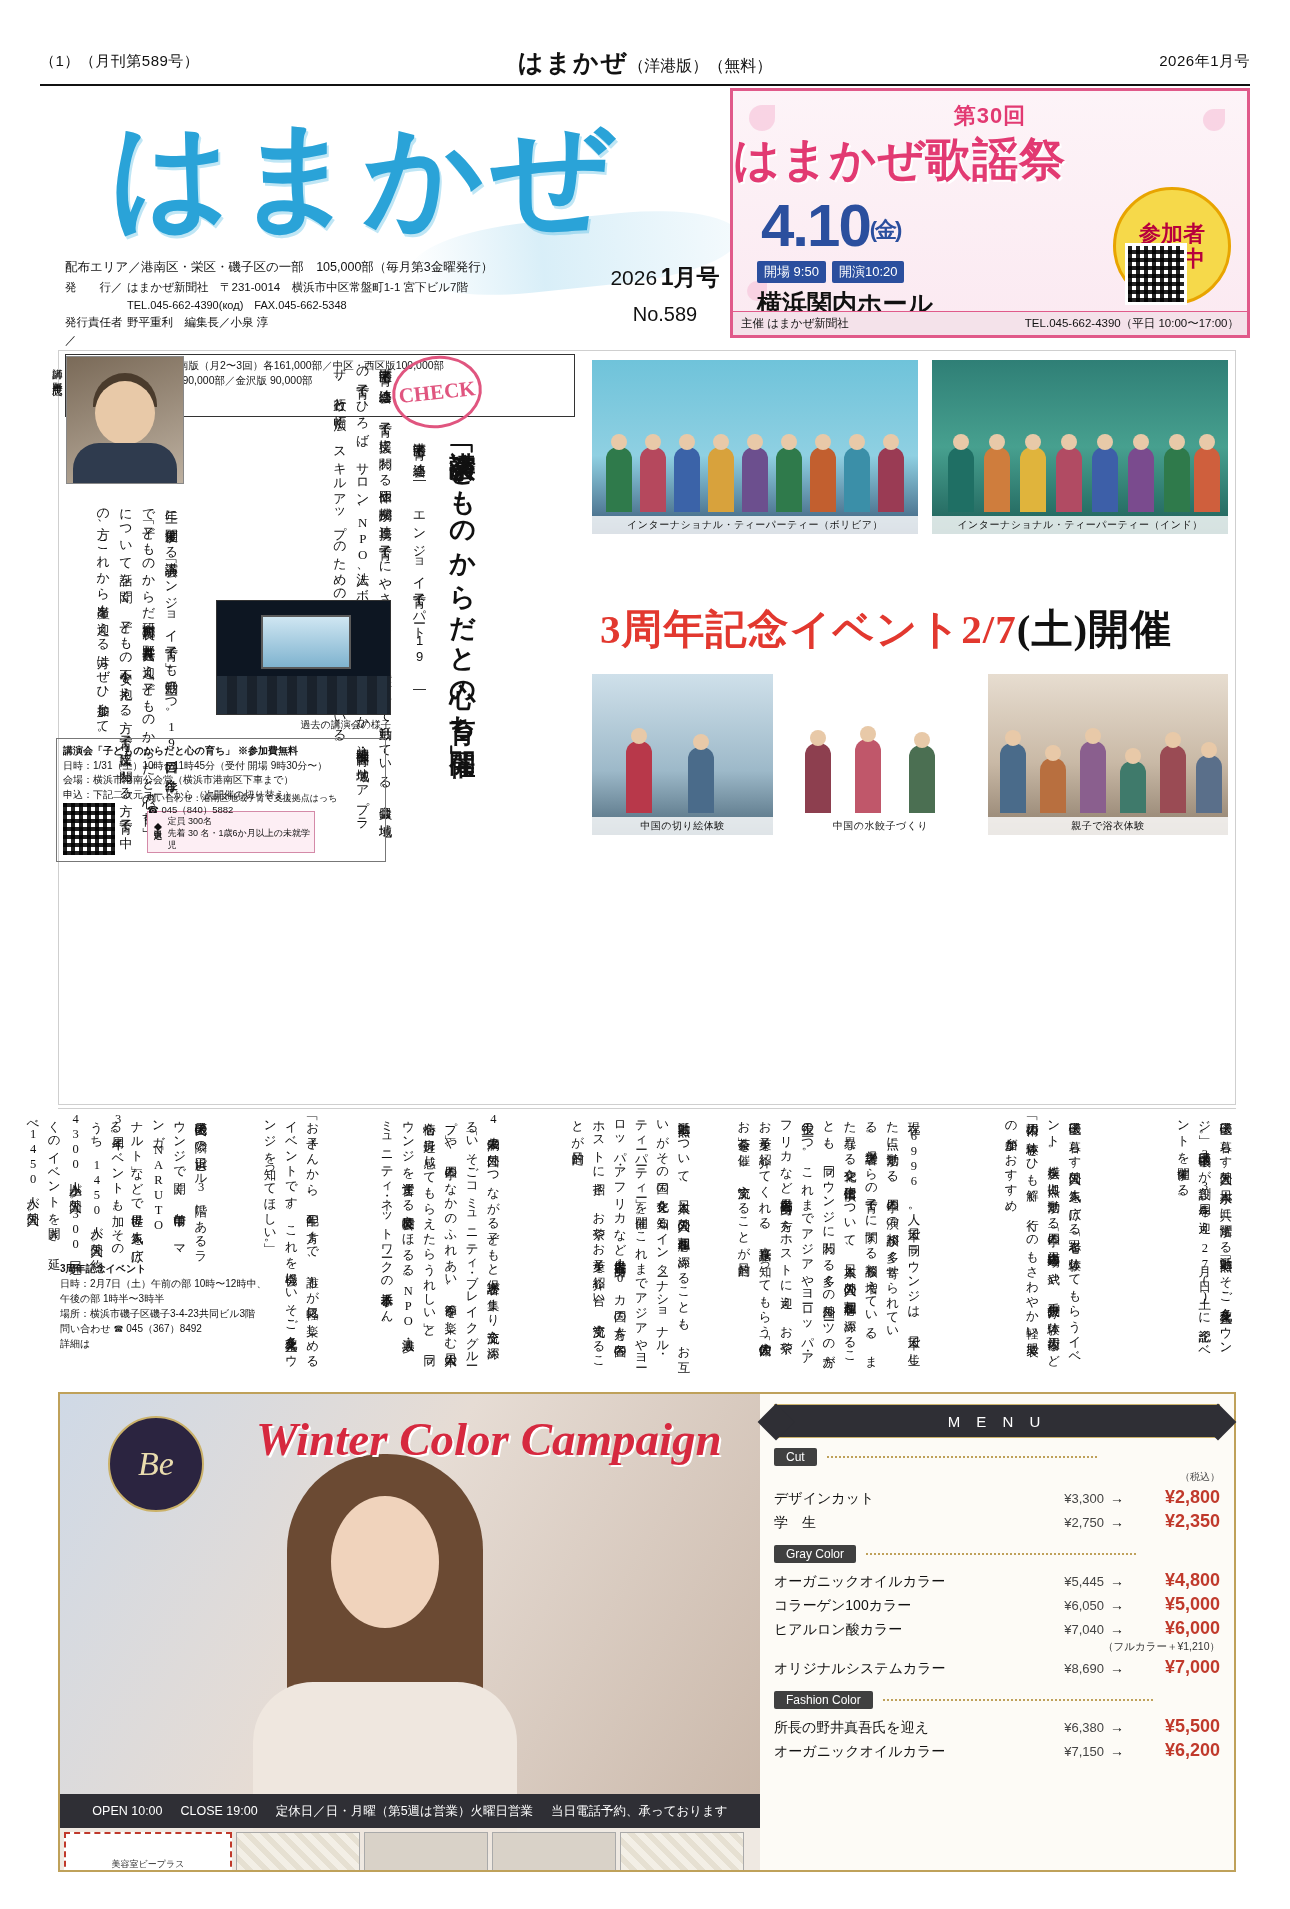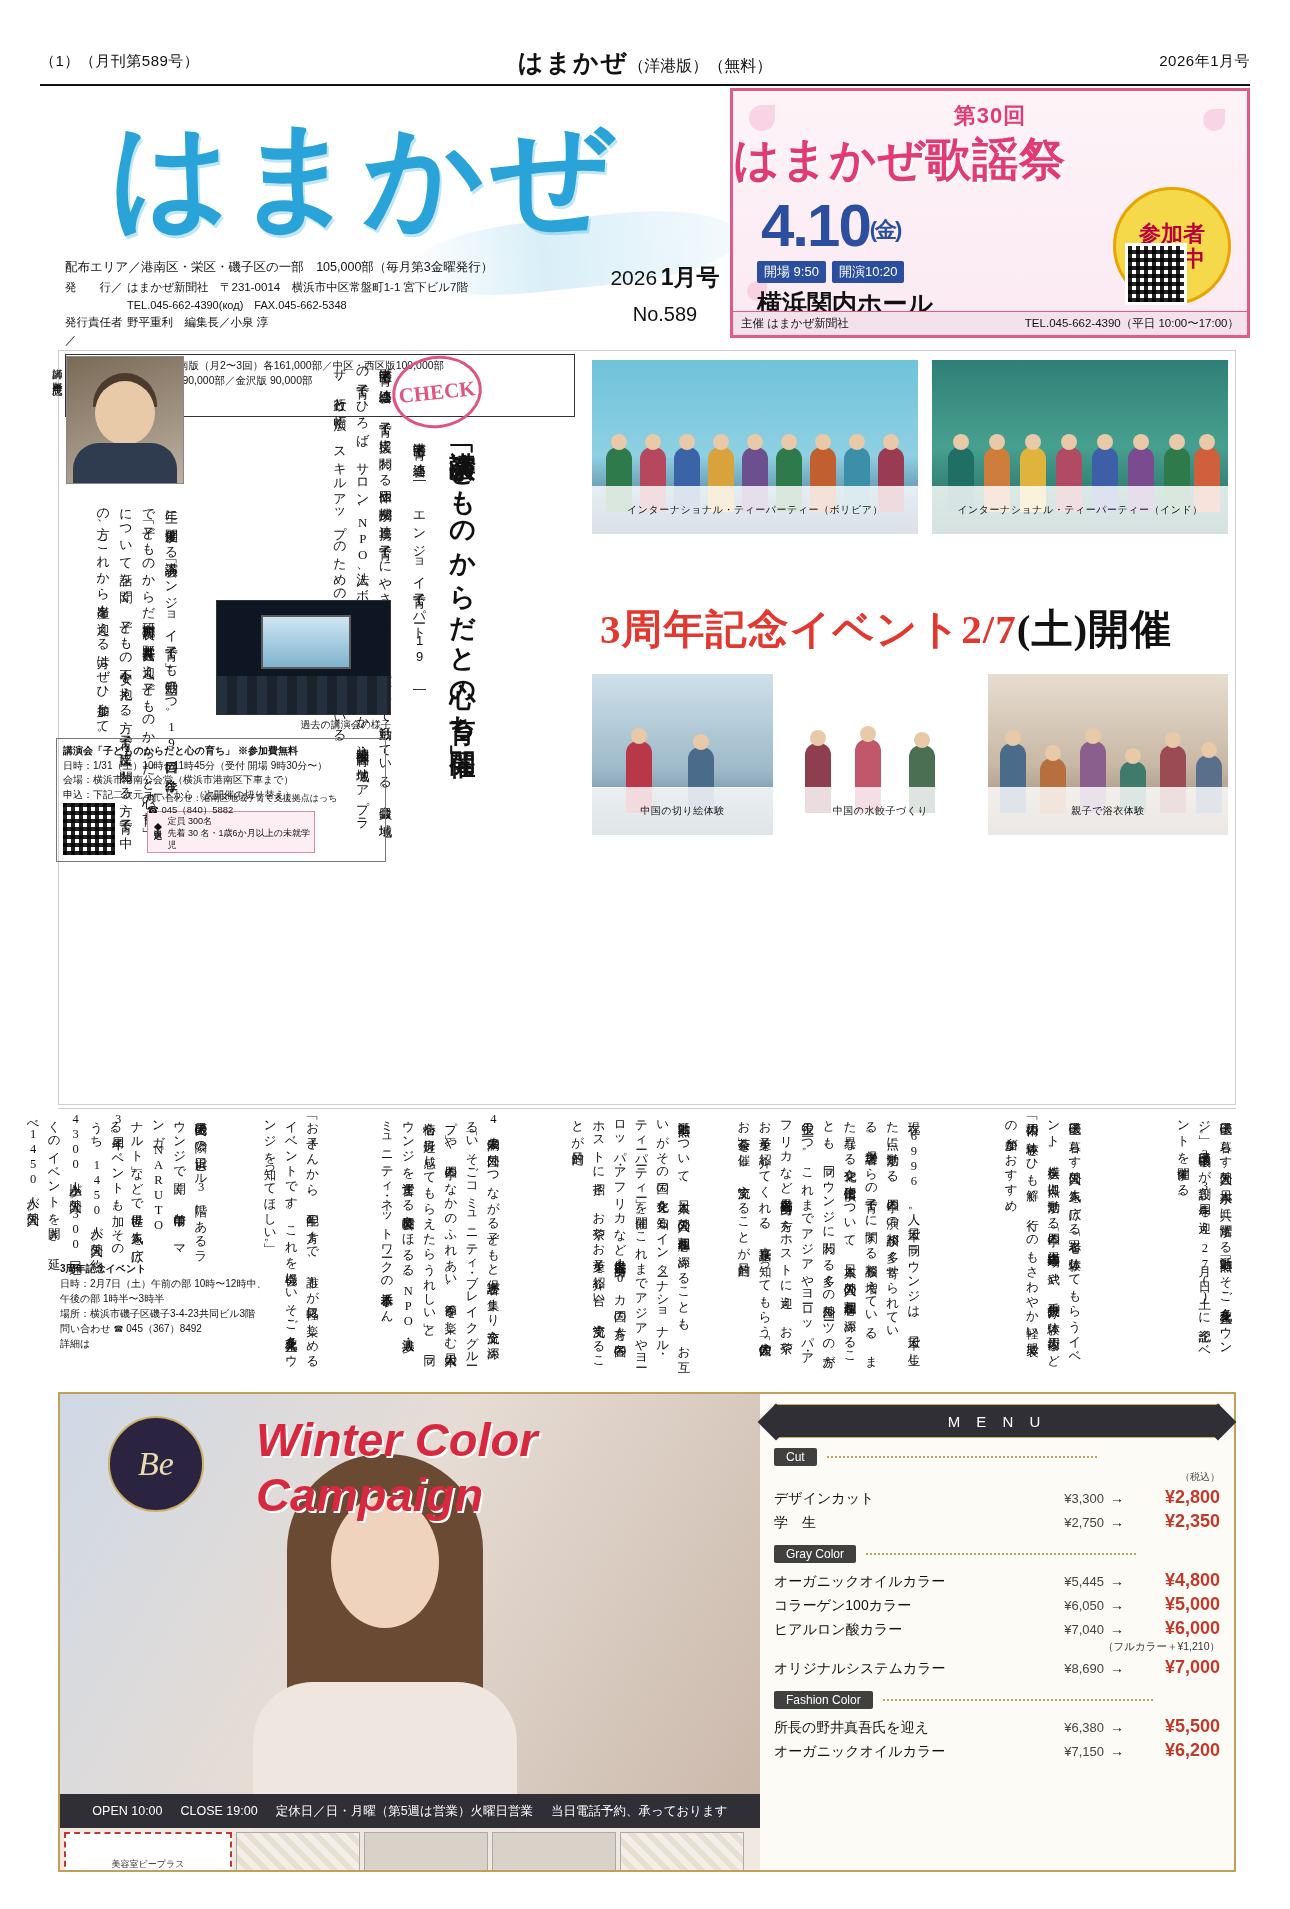--- a/index.html
+++ b/index.html
@@ -200,21 +200,21 @@
     border:1px solid #d48aa8; background:#fdeef4; font-size:9px; padding:3px 4px; line-height:1.35;
     display:flex; gap:4px;
   }
   .infobox .pinkbox .vl { writing-mode:vertical-rl; text-orientation:upright; font-size:8.5px;}
 
   
   .ph { position:absolute; border:2px solid #fff; overflow:hidden; }
   .ph .cap {
     position:absolute; left:0; bottom:0; width:100%;
     background:rgba(255,255,255,0.82); color:#111; font-size:10px; text-align:center;
-    padding:17px 0; letter-spacing:0.5px;
+    padding:2px 0; letter-spacing:0.5px;
   }
   .p1 { left:590px; top:358px; width:330px; height:178px;
         background:linear-gradient(180deg,#6fc3da 0%, #8fd0e2 55%, #3b5b7a 100%); }
   .p2 { left:930px; top:358px; width:300px; height:178px;
         background:linear-gradient(180deg,#2f7f76 0%, #47a08f 50%, #1e5f58 100%); }
   .p3 { left:590px; top:672px; width:185px; height:165px;
         background:linear-gradient(180deg,#cfe0ea 0%, #9db9c9 60%, #4e6a7c 100%); }
   .p4 { left:783px; top:672px; width:195px; height:165px;
         background:linear-gradient(180deg,#d8cdbe 0%, #b7a georgia 50%, #8c7a66 100%); }
   .p5 { left:986px; top:672px; width:244px; height:165px;
@@ -279,21 +279,21 @@
   .model .face {
     position:absolute; left:96px; top:42px; width:108px; height:132px;
     border-radius:54px/66px; background:#f0d3bc;
   }
   .model .coat {
     position:absolute; left:18px; top:228px; width:264px; height:172px;
     background:#efe7df; border-radius:60px 60px 0 0;
   }
   .wcc {
     position:absolute; left:196px; top:18px; width:490px;
-    font-family:Liberation Sans, sans-serif; font-style:italic;
+    font-family:Liberation Serif, serif; font-style:italic;
     font-size:47px; font-weight:bold; color:#d6293f;
     text-shadow:2px 2px 0 #fff;
   }
   .be-badge {
     position:absolute; left:48px; top:22px; width:96px; height:96px; border-radius:50%;
     border:2px solid #cbb26a; background:#2b2440; color:#e9dcae;
     display:flex; align-items:center; justify-content:center;
     font-family:"Liberation Serif", serif; font-size:34px; font-style:italic;
   }
   .ad-hours {

